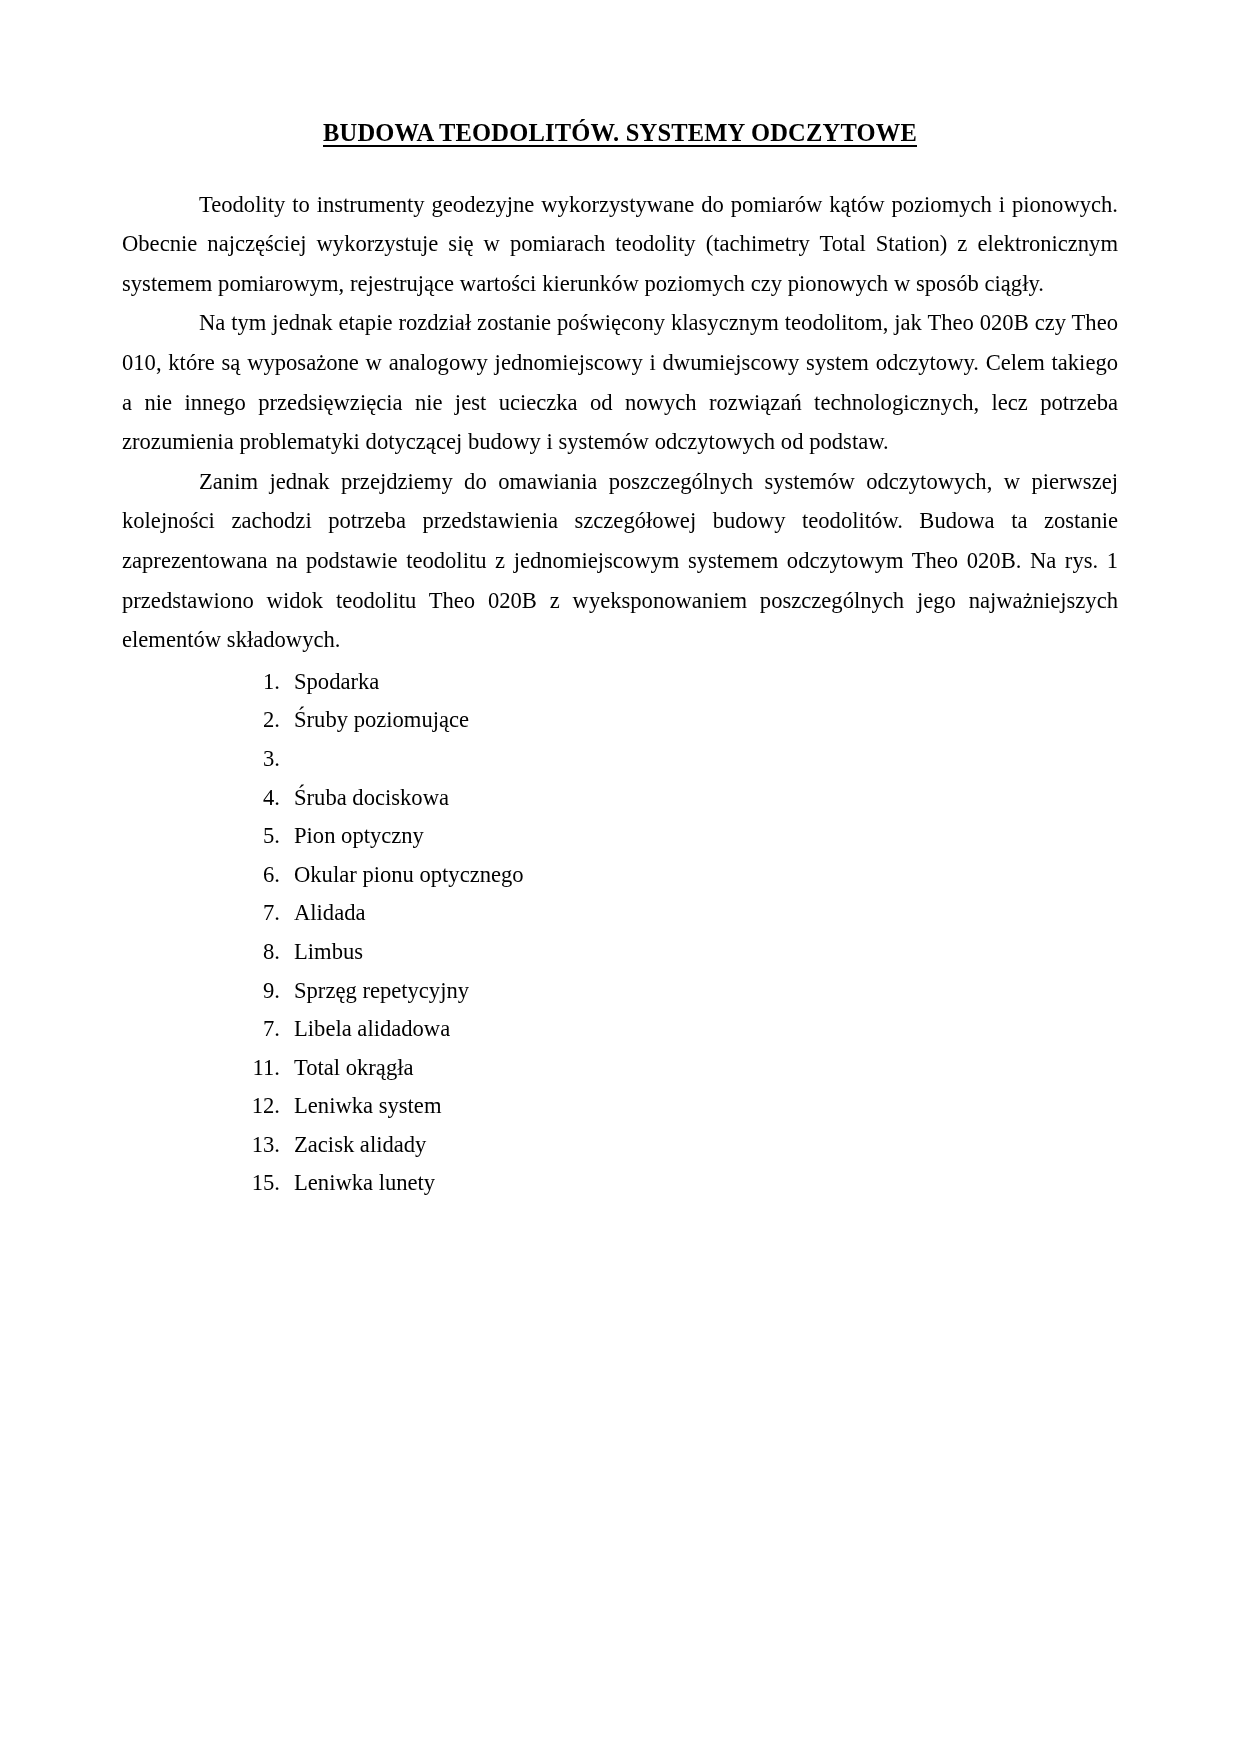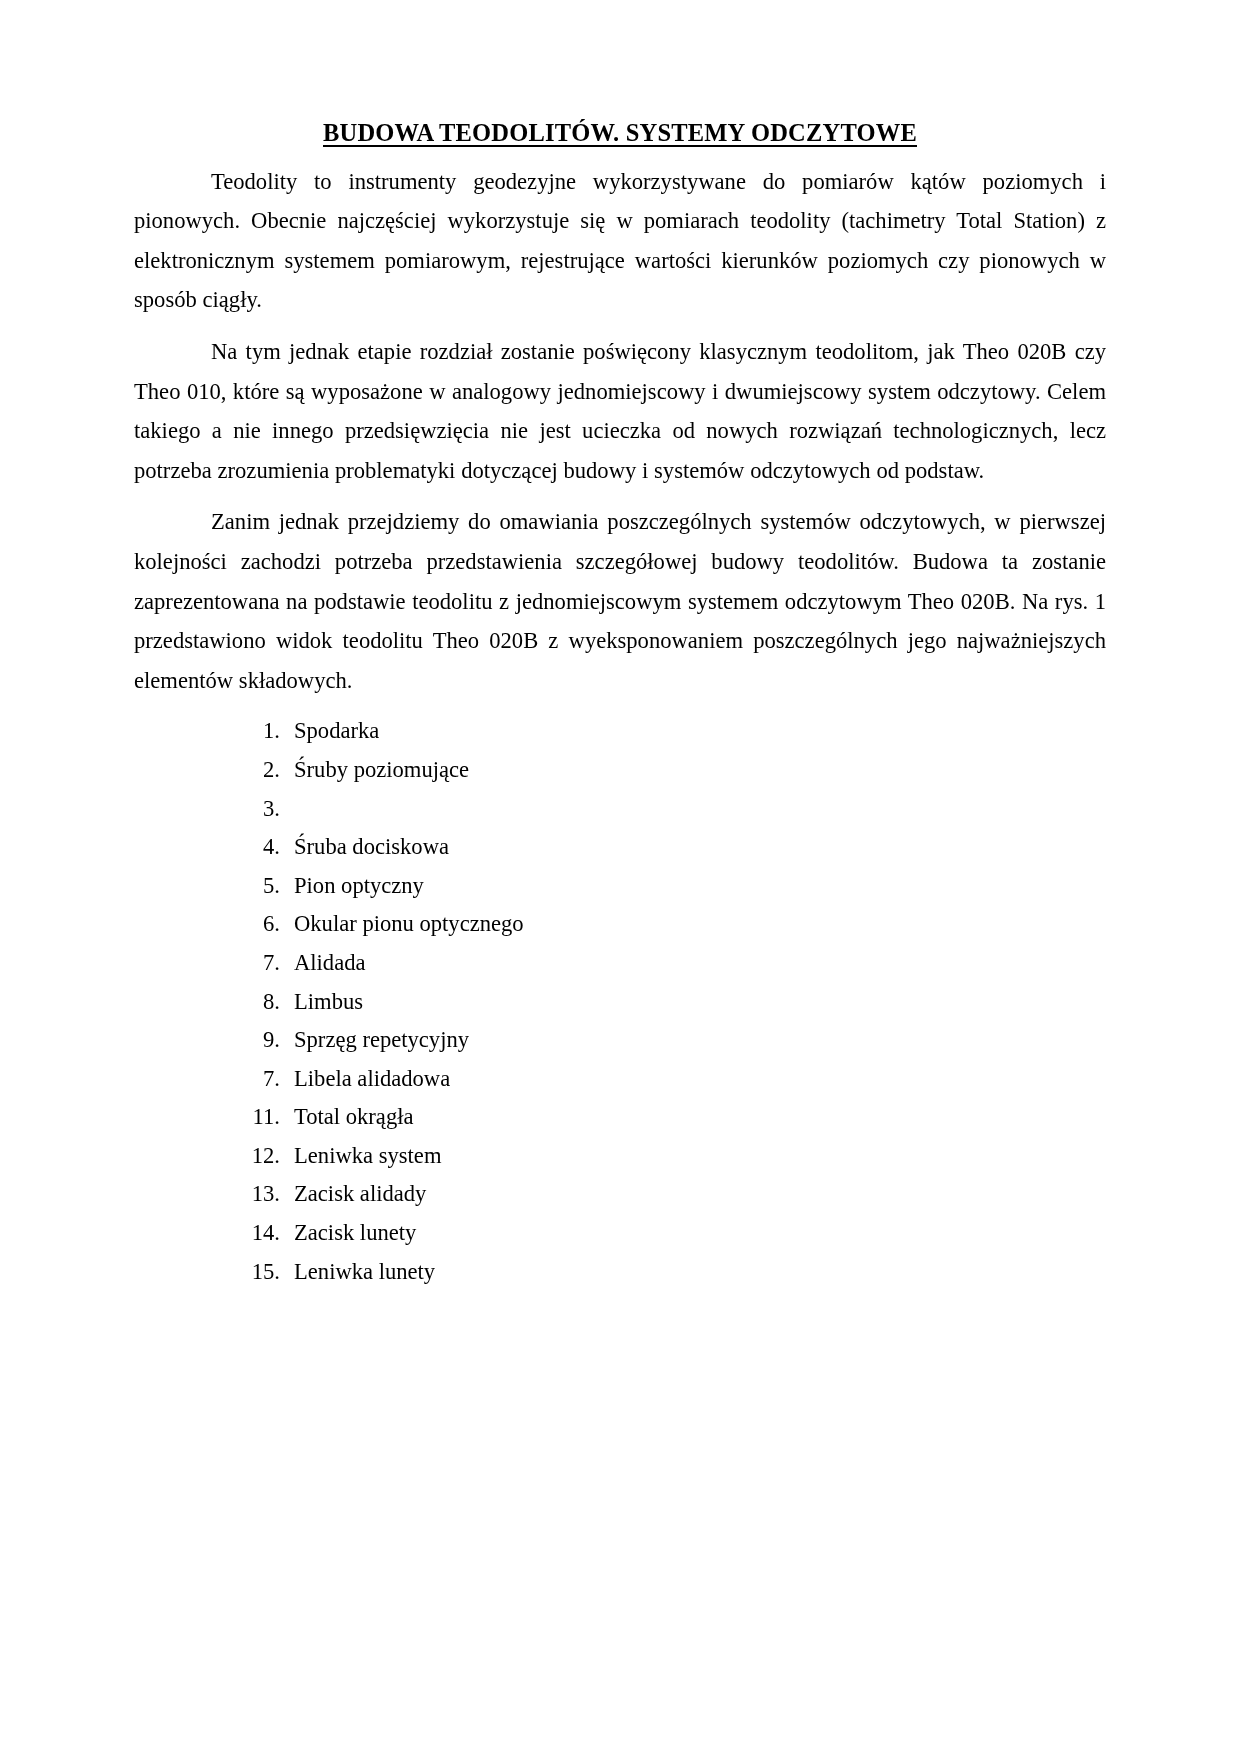--- a/index.html
+++ b/index.html
@@ -20,30 +20,30 @@
     height: 1754px;
     box-sizing: border-box;
     padding: 118px 122px 0 122px;
     position: relative;
   }
   .doc-title {
     text-align: center;
     font-weight: bold;
     font-size: 24.5px;
     letter-spacing: 0.2px;
-    margin: 0 0 13px 0;
+    margin: 0 0 36px 0;
     line-height: 1.25;
   }
   .doc-title .tspan {
     text-decoration: underline;
     text-underline-offset: 4px;
     text-decoration-thickness: 2px;
   }
   p.para {
-    margin: 12px;
+    margin: 0;
     font-size: 22.6px;
     line-height: 39.6px;
     text-align: justify;
     text-justify: inter-word;
     text-indent: 77px;
     hyphens: none;
     word-spacing: 0.1px;
   }
   ol.parts-list {
     margin: 3px 0 0 0;
@@ -125,22 +125,18 @@
       </li>
     <li>
         <span class="num">12.</span>
         <span class="txt">Leniwka system</span>
       </li>
     <li>
         <span class="num">13.</span>
         <span class="txt">Zacisk alidady</span>
       </li>
     <li>
-        <span class="num">14.</span>
-        <span class="txt">Zacisk lunety</span>
-      </li>
-    <li>
         <span class="num">15.</span>
         <span class="txt">Leniwka lunety</span>
       </li>
   </ol>
 
 </div>
 
 </body></html>

